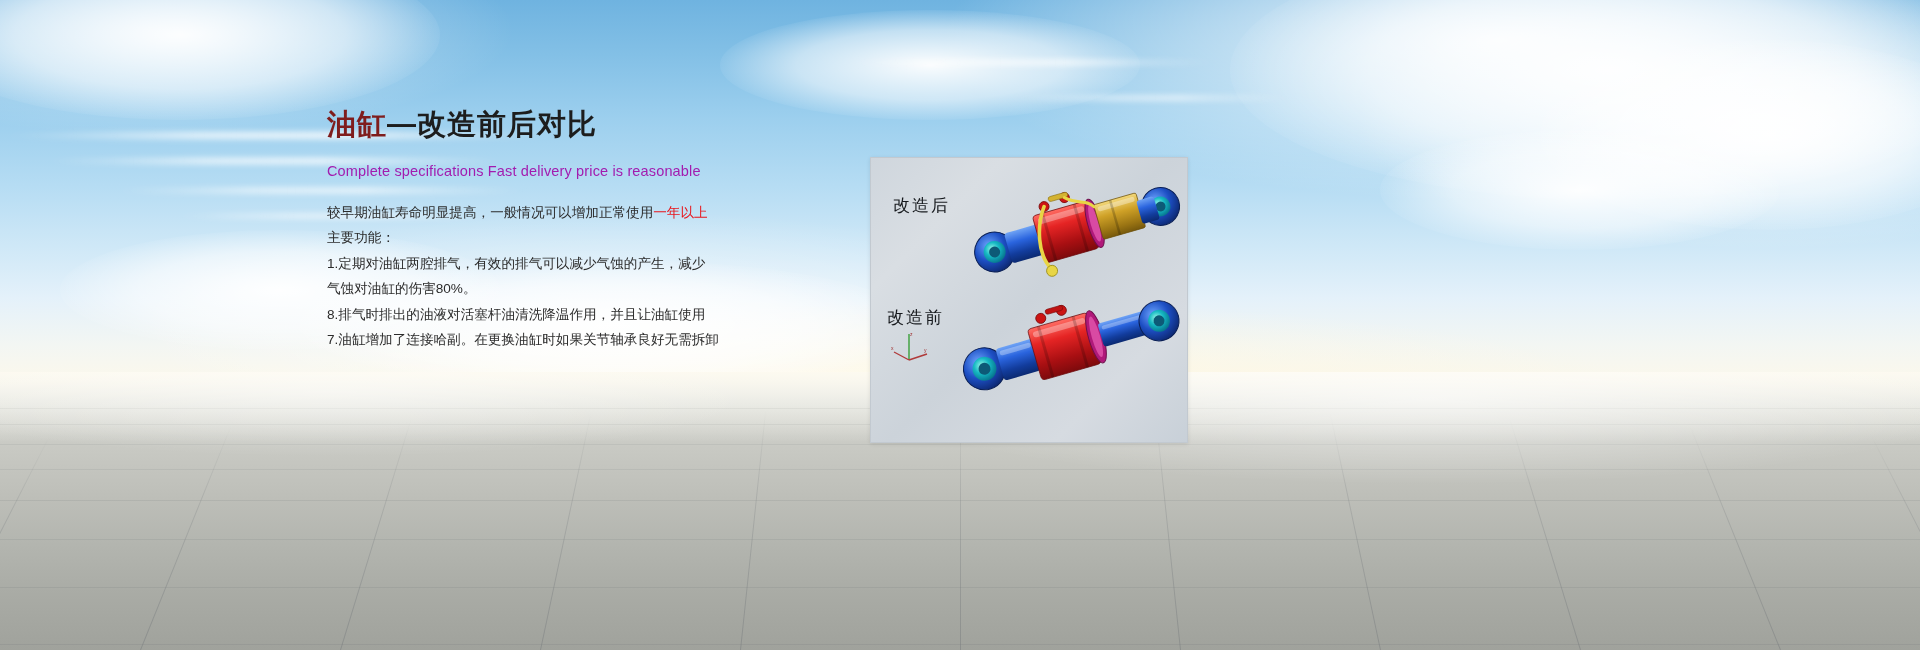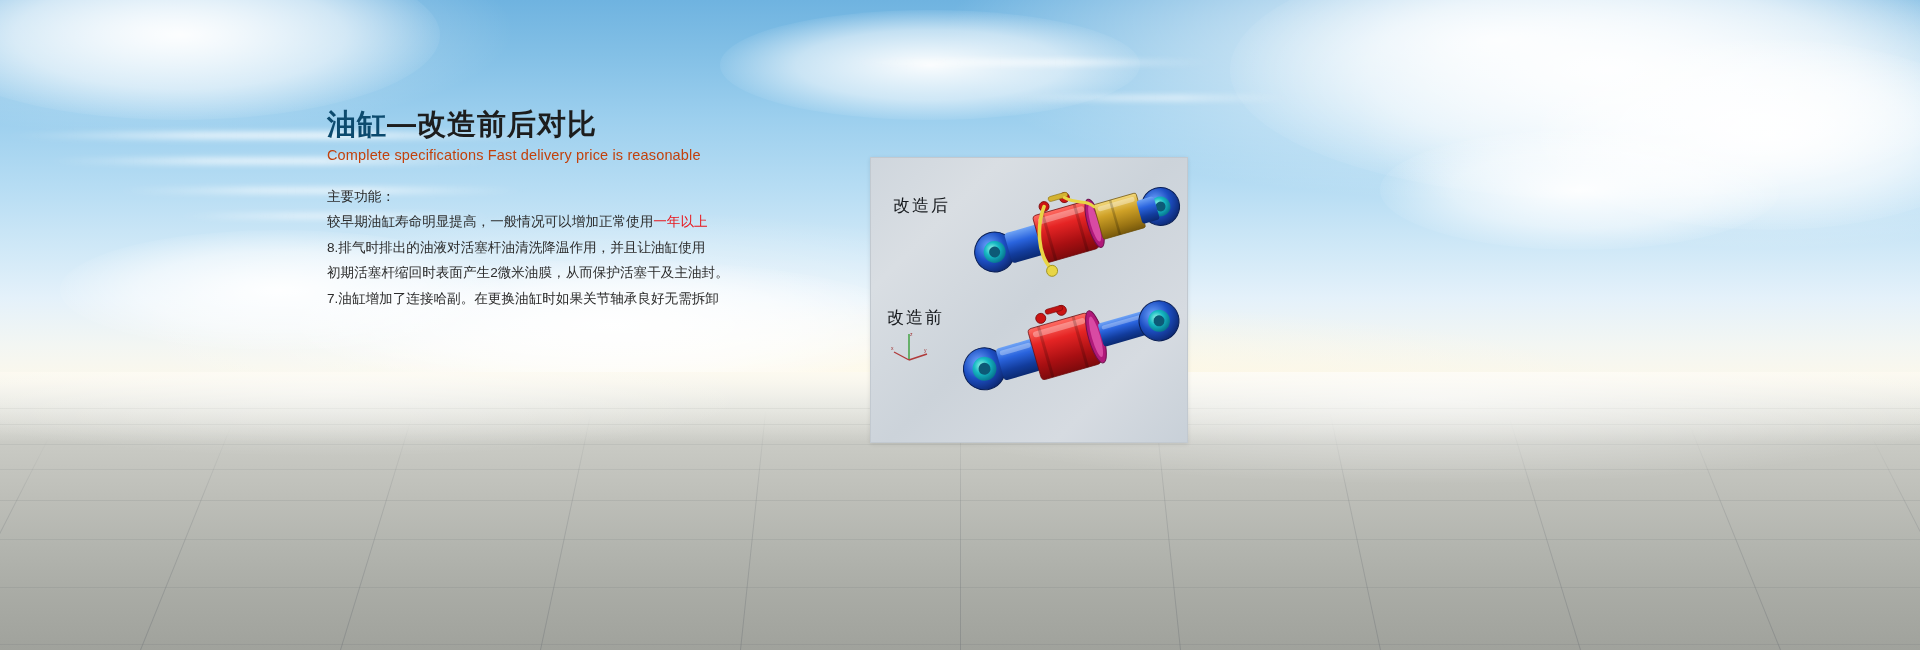--- a/index.html
+++ b/index.html
@@ -106,25 +106,25 @@
     width: 530px;
   }
   .title {
     font-size: 29px;
     font-weight: bold;
     letter-spacing: 1px;
     color: #1d1d1d;
     line-height: 38px;
     white-space: nowrap;
   }
-  .title .accent { color: #0c4a6e; }
+  .title .accent { color: #7f1d1d; }
   .subtitle {
-    margin-top: 2px;
+    margin-top: 18px;
     font-size: 14.5px;
-    color: #c2410c;
+    color: #a21caf;
     letter-spacing: 0.15px;
     line-height: 20px;
     white-space: nowrap;
   }
   .body {
     margin-top: 19px;
     color: #2b2b2b;
     font-size: 13.6px;
     line-height: 25.4px;
   }
@@ -206,24 +206,25 @@
     <div class="ground-sheen"></div>
   </div>
 
   <div class="content">
 
     <div class="title"><span class="accent">油缸</span><span>—改造前后对比</span></div>
 
     <div class="subtitle">Complete specifications Fast delivery price is reasonable</div>
 
     <div class="body">
+      <p><span>较早期油缸寿命明显提高，一般情况可以增加正常使用</span><span class="red">一年以上</span></p>
       <p>主要功能：</p>
-      <p><span>较早期油缸寿命明显提高，一般情况可以增加正常使用</span><span class="red">一年以上</span></p>
+      <p>1.定期对油缸两腔排气，有效的排气可以减少气蚀的产生，减少</p>
+      <p>气蚀对油缸的伤害80%。</p>
       <p>8.排气时排出的油液对活塞杆油清洗降温作用，并且让油缸使用</p>
-      <p>初期活塞杆缩回时表面产生2微米油膜，从而保护活塞干及主油封。</p>
       <p>7.油缸增加了连接哈副。在更换油缸时如果关节轴承良好无需拆卸</p>
     </div>
   </div>
 
   <div class="panel">
 
     <div class="panel-label label-after">改造后</div>
     <div class="panel-label label-before">改造前</div>
 
     <svg class="cyl" style="left:98px; top:10px;" width="218" height="118" viewBox="0 0 218 118">

